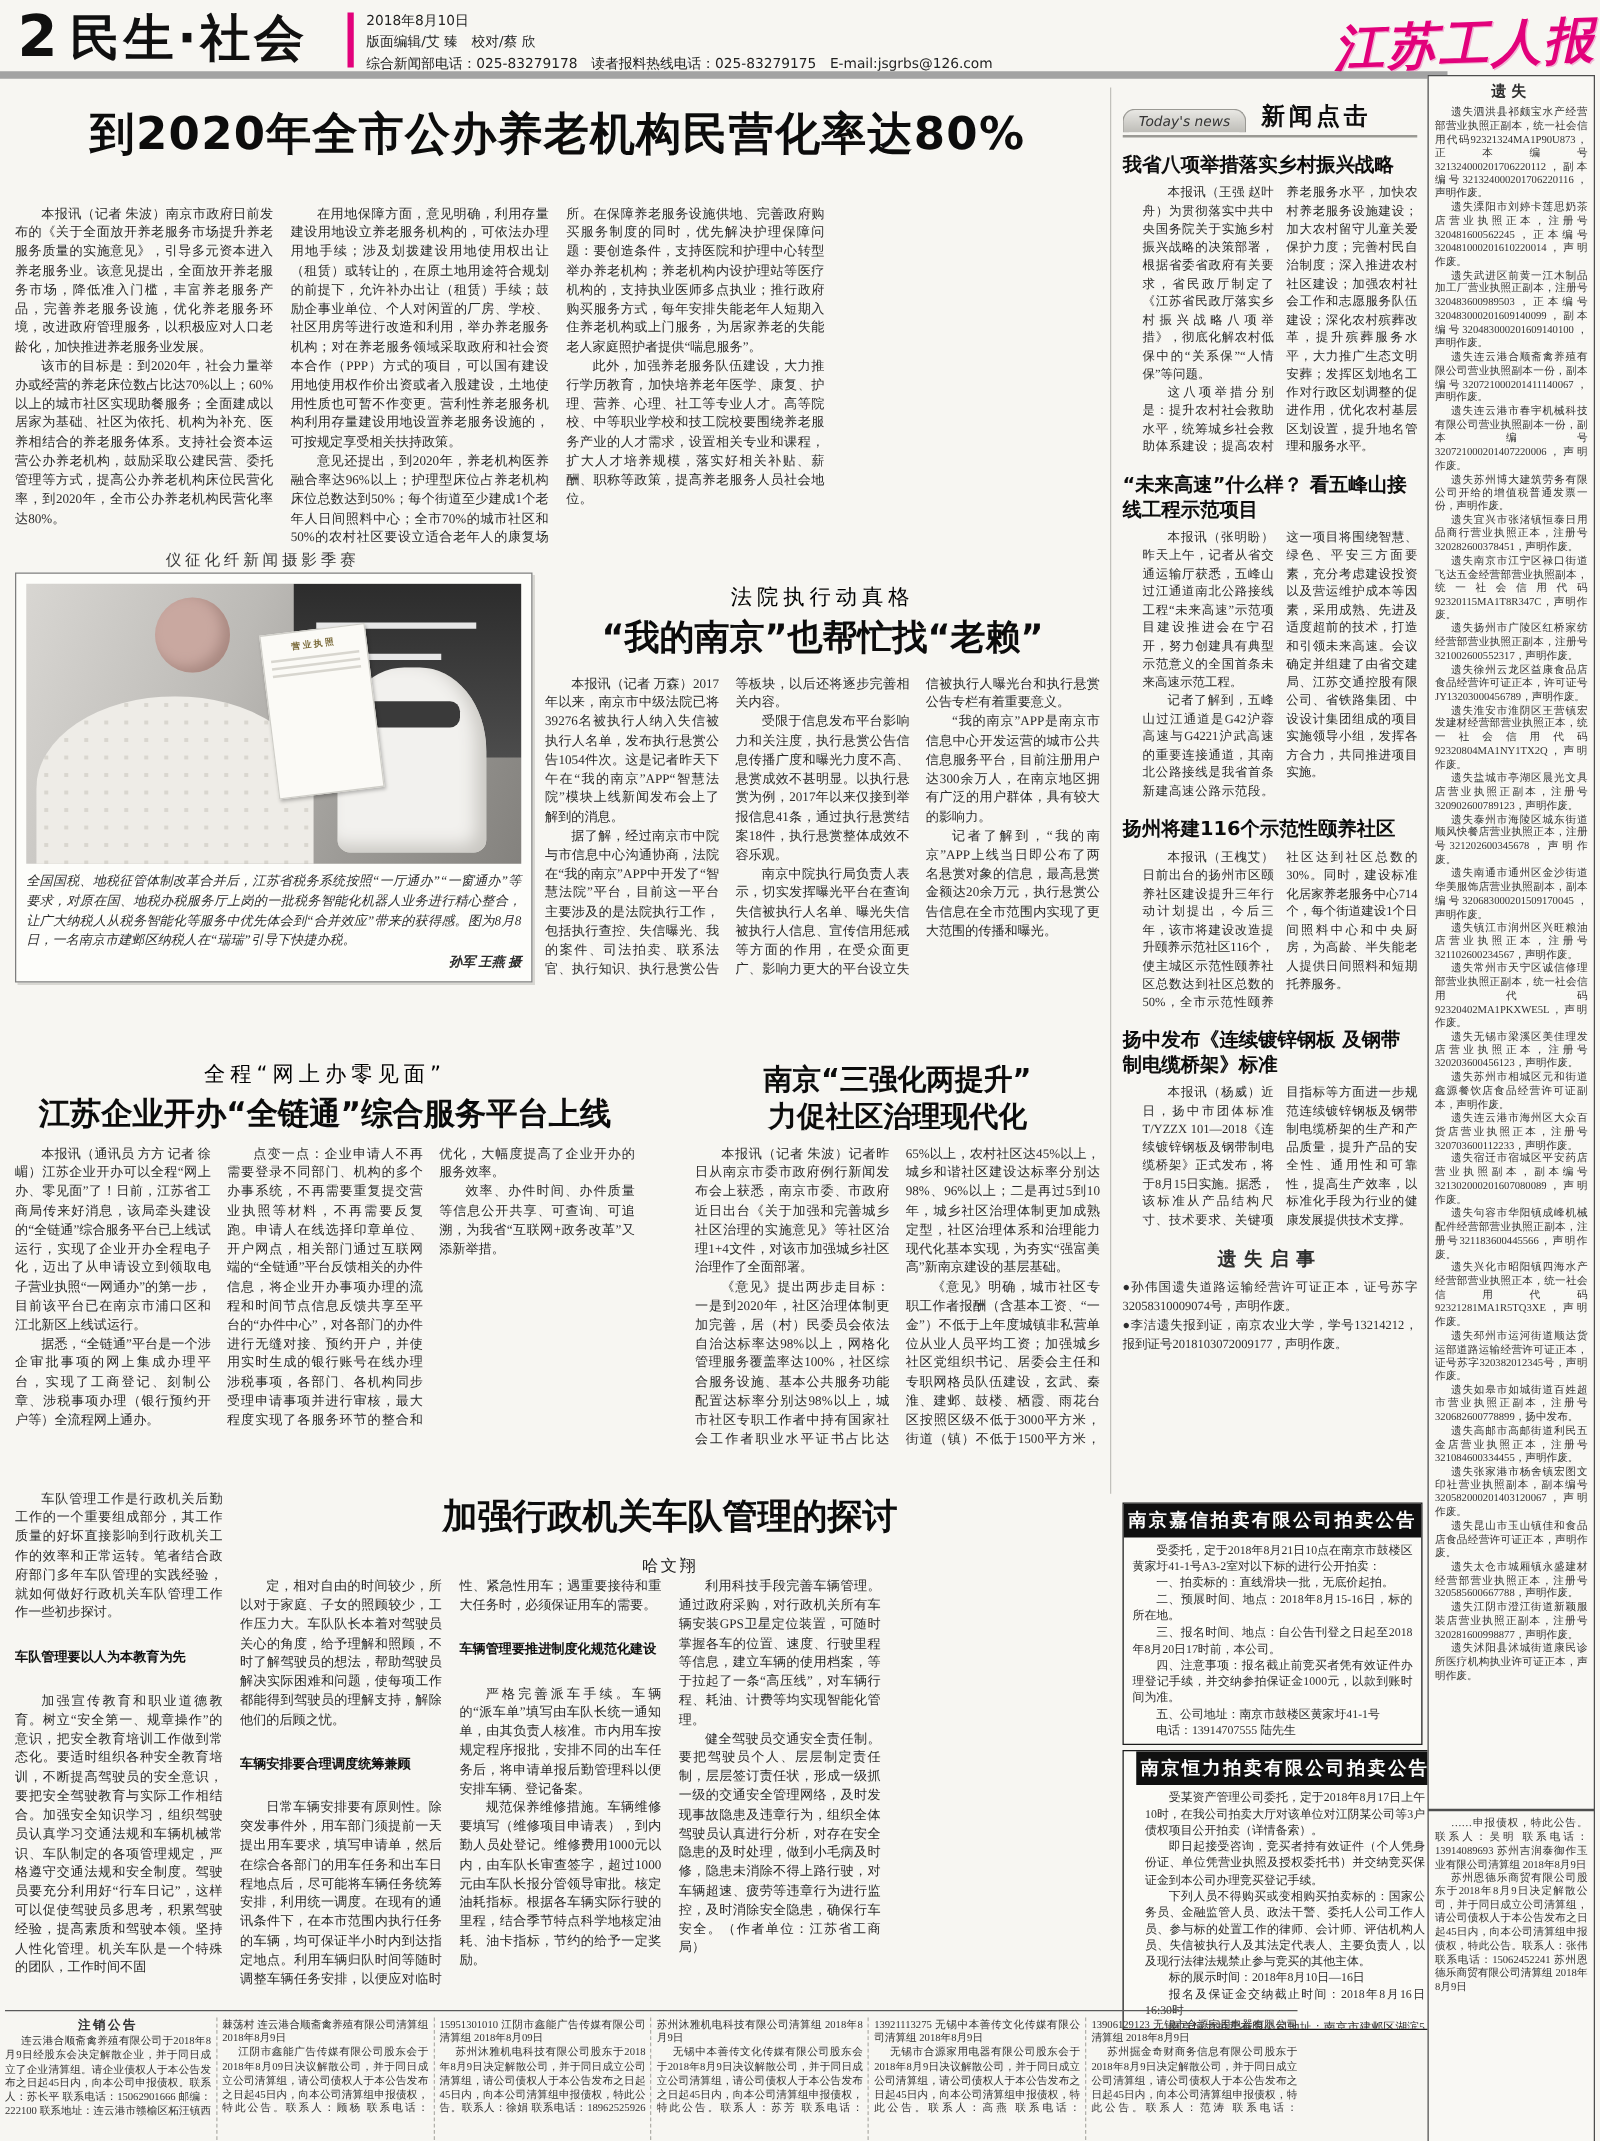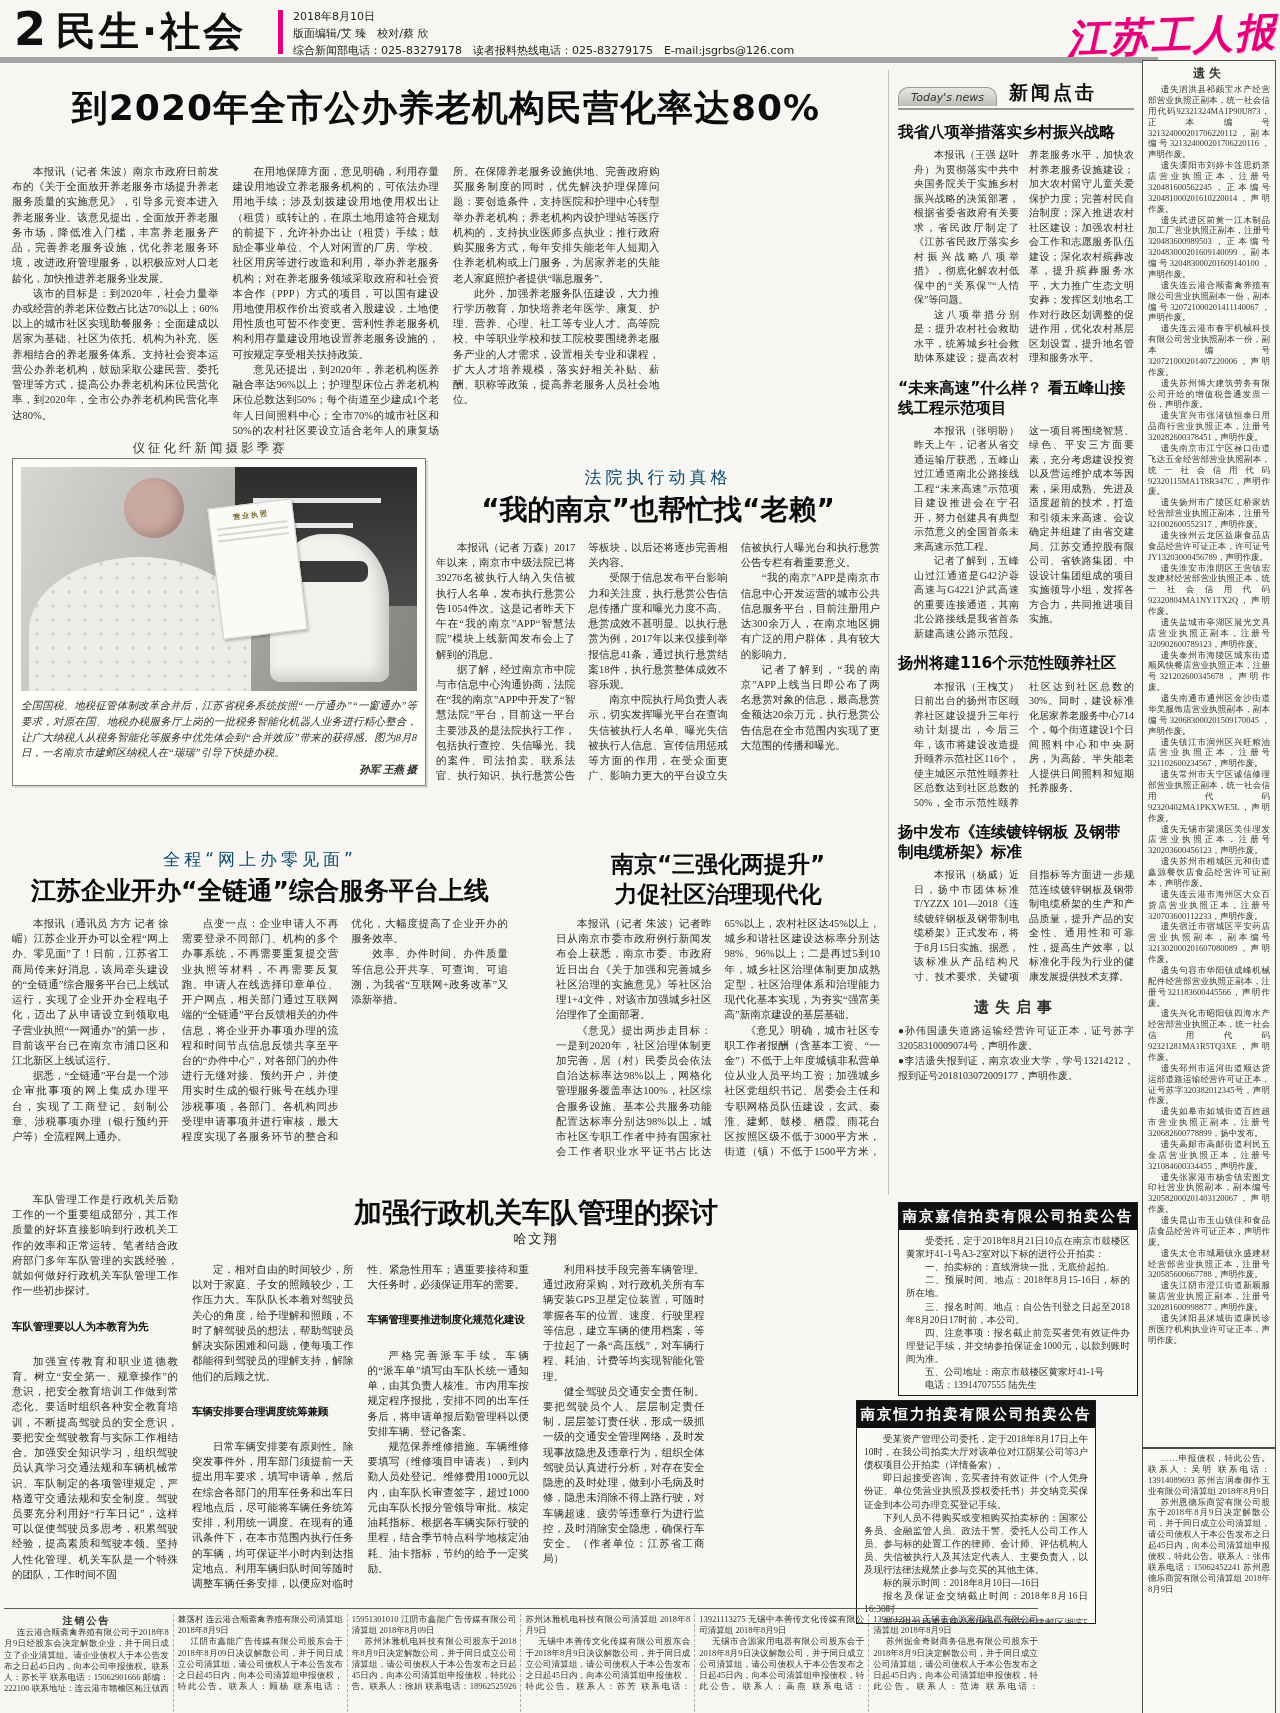--- a/index.html
+++ b/index.html
@@ -11,21 +11,21 @@
   
   .pgnum{font-family:"DejaVu Sans",sans-serif;font-weight:900;font-size:46px;line-height:1;color:#101010;}
   .secttl{font-family:"DejaVu Sans",sans-serif;font-weight:900;font-size:40px;line-height:1.1;letter-spacing:3px;color:#101010;}
   .pinkbar{background:#e2017b;width:5px;height:44px;}
   .meta{font-family:"DejaVu Sans",sans-serif;font-size:11px;line-height:1.55;color:#222;}
   .masthead{font-family:"DejaVu Serif",serif;font-style:italic;font-weight:bold;font-size:40px;color:#e2017b;
             transform:rotate(-2deg);letter-spacing:2px;text-shadow:1px 1px 0 #f0b6d4;}
   .graybar{background:#a3a3a3;height:6px;}
   
   .kicker{font-family:"DejaVu Sans",sans-serif;font-size:20px;letter-spacing:8px;text-align:center;color:#1d1d1d;}
-  .kicker2{font-family:"DejaVu Sans",sans-serif;font-size:17px;letter-spacing:4px;text-align:center;color:#0c4a6e;}
+  .kicker2{font-family:"DejaVu Sans",sans-serif;font-size:17px;letter-spacing:4px;text-align:center;color:#000000;}
   .hl-xl{font-family:"DejaVu Sans",sans-serif;font-weight:900;font-size:36px;letter-spacing:1px;text-align:center;color:#0c0c0c;line-height:1.15;}
   .hl-l{font-family:"DejaVu Sans",sans-serif;font-weight:900;font-size:28px;text-align:center;color:#0c0c0c;line-height:1.2;}
   .hl-m{font-family:"DejaVu Sans",sans-serif;font-weight:900;font-size:25px;text-align:center;color:#0c0c0c;line-height:1.25;}
   .hl-c{font-family:"DejaVu Sans",sans-serif;font-weight:900;font-size:23px;text-align:center;color:#0c0c0c;line-height:1.3;}
   .byline{font-family:"DejaVu Sans",sans-serif;font-size:13px;text-align:center;color:#222;letter-spacing:2px;}
   
   .bt{font-size:10.5px;line-height:1.45;text-align:justify;color:#2b2b2b;}
   .cols4{column-count:4;column-gap:14px;column-fill:auto;}
   .cols3{column-count:3;column-gap:13px;column-fill:auto;}
   .cols2{column-count:2;column-gap:13px;column-fill:auto;}
@@ -160,21 +160,21 @@
       <p>《意见》明确，城市社区专职工作者报酬（含基本工资、“一金”）不低于上年度城镇非私营单位从业人员平均工资；加强城乡社区党组织书记、居委会主任和专职网格员队伍建设，玄武、秦淮、建邺、鼓楼、栖霞、雨花台区按照区级不低于3000平方米，街道（镇）不低于1500平方米，城乡社区按照每百户居民不低于30平方米的标准，通过新建、购买、置换、改（扩）建和整合共享等方式，进一步提升社区党群服务中心建设水平。</p>
     </div>
 
   <div class="abs bt" style="left:12px;top:1192px;width:166px;height:410px;overflow:hidden;">
     <p>车队管理工作是行政机关后勤工作的一个重要组成部分，其工作质量的好坏直接影响到行政机关工作的效率和正常运转。笔者结合政府部门多年车队管理的实践经验，就如何做好行政机关车队管理工作作一些初步探讨。</p>
     <p class="sub">车队管理要以人为本教育为先</p>
     <p>加强宣传教育和职业道德教育。树立“安全第一、规章操作”的意识，把安全教育培训工作做到常态化。要适时组织各种安全教育培训，不断提高驾驶员的安全意识，要把安全驾驶教育与实际工作相结合。加强安全知识学习，组织驾驶员认真学习交通法规和车辆机械常识、车队制定的各项管理规定，严格遵守交通法规和安全制度。驾驶员要充分利用好“行车日记”，这样可以促使驾驶员多思考，积累驾驶经验，提高素质和驾驶本领。坚持人性化管理。机关车队是一个特殊的团队，工作时间不固</p>
   </div>
   <div class="abs" style="left:192px;top:1196px;width:688px;">
     <div class="hl-l">加强行政机关车队管理的探讨</div>
-    <div class="byline" style="margin-top:0;">哈文翔</div>
+    <div class="byline" style="margin-top:14px;">哈文翔</div>
   </div>
   <div class="abs bt cols4" style="left:192px;top:1262px;width:688px;height:340px;overflow:hidden;">
     <p>定，相对自由的时间较少，所以对于家庭、子女的照顾较少，工作压力大。车队队长本着对驾驶员关心的角度，给予理解和照顾，不时了解驾驶员的想法，帮助驾驶员解决实际困难和问题，使每项工作都能得到驾驶员的理解支持，解除他们的后顾之忧。</p>
     <p class="sub">车辆安排要合理调度统筹兼顾</p>
     <p>日常车辆安排要有原则性。除突发事件外，用车部门须提前一天提出用车要求，填写申请单，然后在综合各部门的用车任务和出车日程地点后，尽可能将车辆任务统筹安排，利用统一调度。在现有的通讯条件下，在本市范围内执行任务的车辆，均可保证半小时内到达指定地点。利用车辆归队时间等随时调整车辆任务安排，以便应对临时性、紧急性用车；遇重要接待和重大任务时，必须保证用车的需要。</p>
     <p class="sub">车辆管理要推进制度化规范化建设</p>
     <p>严格完善派车手续。车辆的“派车单”填写由车队长统一通知单，由其负责人核准。市内用车按规定程序报批，安排不同的出车任务后，将申请单报后勤管理科以便安排车辆、登记备案。</p>
     <p>规范保养维修措施。车辆维修要填写（维修项目申请表），到内勤人员处登记。维修费用1000元以内，由车队长审查签字，超过1000元由车队长报分管领导审批。核定油耗指标。根据各车辆实际行驶的里程，结合季节特点科学地核定油耗、油卡指标，节约的给予一定奖励。</p>
     <p>利用科技手段完善车辆管理。通过政府采购，对行政机关所有车辆安装GPS卫星定位装置，可随时掌握各车的位置、速度、行驶里程等信息，建立车辆的使用档案，等于拉起了一条“高压线”，对车辆行程、耗油、计费等均实现智能化管理。</p>
     <p>健全驾驶员交通安全责任制。要把驾驶员个人、层层制定责任制，层层签订责任状，形成一级抓一级的交通安全管理网络，及时发现事故隐患及违章行为，组织全体驾驶员认真进行分析，对存在安全隐患的及时处理，做到小毛病及时修，隐患未消除不得上路行驶，对车辆超速、疲劳等违章行为进行监控，及时消除安全隐患，确保行车安全。（作者单位：江苏省工商局）</p>
@@ -237,21 +237,21 @@
           <p>三、报名时间、地点：自公告刊登之日起至2018年8月20日17时前，本公司。</p>
           <p>四、注意事项：报名截止前竞买者凭有效证件办理登记手续，并交纳参拍保证金1000元，以款到账时间为准。</p>
           <p>五、公司地址：南京市鼓楼区黄家圩41-1号</p>
           <p>电话：13914707555 陆先生</p>
         </div>
       <p class="aucsign">南京嘉信拍卖有限公司</p>
 
     </div>
   </div>
 
-  <div class="abs aucbox" style="left:856px;top:1400px;width:238px;height:222px;">
+  <div class="abs aucbox" style="left:898px;top:1400px;width:238px;height:222px;padding-left:10px;">
     <div class="auchead">南京恒力拍卖有限公司拍卖公告</div>
     <div class="aucbody">
       <div>
           <p>受某资产管理公司委托，定于2018年8月17日上午10时，在我公司拍卖大厅对该单位对江阴某公司等3户债权项目公开拍卖（详情备索）。</p>
           <p>即日起接受咨询，竞买者持有效证件（个人凭身份证、单位凭营业执照及授权委托书）并交纳竞买保证金到本公司办理竞买登记手续。</p>
           <p>下列人员不得购买或变相购买拍卖标的：国家公务员、金融监管人员、政法干警、委托人公司工作人员、参与标的处置工作的律师、会计师、评估机构人员、失信被执行人及其法定代表人、主要负责人，以及现行法律法规禁止参与竞买的其他主体。</p>
           <p>标的展示时间：2018年8月10日—16日</p>
           <p>报名及保证金交纳截止时间：2018年8月16日16:30时</p>
           <p>南京恒力拍卖有限公司地址：南京市建邺区湖滨5幢750室　咨询电话：025-83418013 13851981231</p>
         </div>

